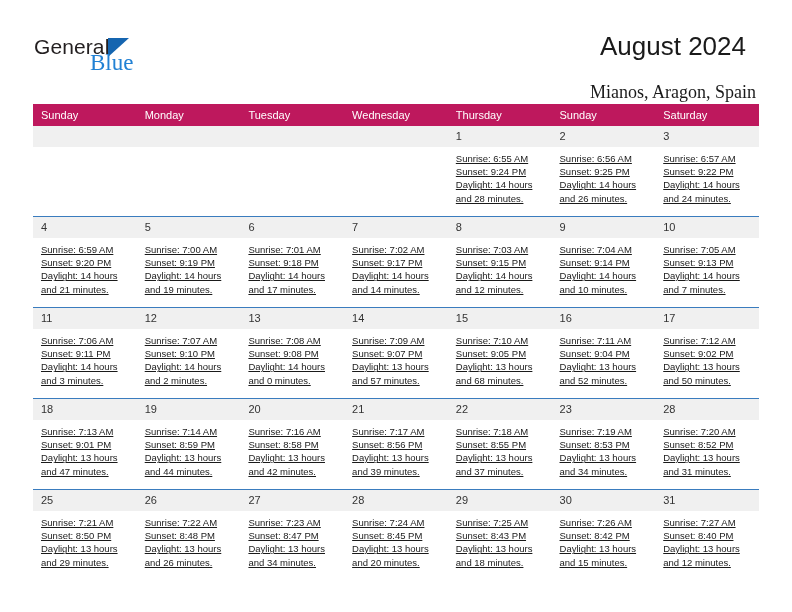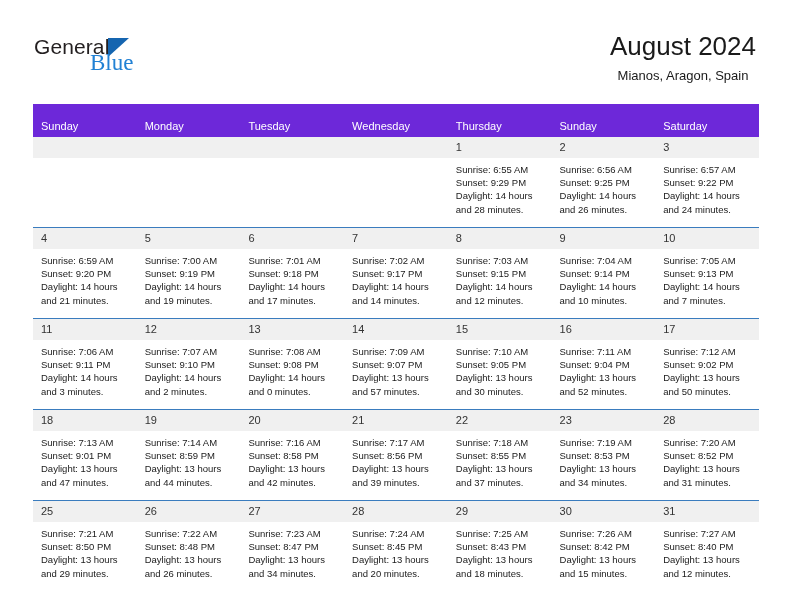--- a/index.html
+++ b/index.html
@@ -69,46 +69,47 @@
     top: 30px;
     text-align: center;
   }
   .cal-title {
     font-size: 26px;
     color: #1a1a1a;
     line-height: 32px;
     white-space: nowrap;
   }
   .cal-subtitle {
-    margin-top: 6px;
-    font-size: 13px;
+    margin-top: 22px;
+    font-size: 18px;
     color: #1a1a1a;
     line-height: 16px;
     white-space: nowrap;
+    font-family: Liberation Serif, serif;
   }
 
   
   .calendar {
     position: absolute;
     left: 33px;
     top: 104px;
     width: 726px;
   }
   table.cal {
     width: 726px;
     border-collapse: collapse;
     table-layout: fixed;
   }
   table.cal th {
-    background: #6d28d9;
+    background: #be185d;
     color: #ffffff;
     font-size: 11px;
     font-weight: normal;
     text-align: left;
-    padding: 16px 0 5px 8px;
+    padding: 5px 0 5px 8px;
     height: 11px;
     border: none;
   }
   table.cal td {
     vertical-align: top;
     padding: 0;
     border-top: 1px solid #3a7cbe;
     background: #ffffff;
     height: 80px;
     width: 103.71px;
@@ -130,20 +131,21 @@
     height: 13px;
   }
   .cell.empty .daynum {
     color: transparent;
   }
   .info {
     padding: 5px 6px 0 8px;
     font-size: 9.5px;
     line-height: 13.2px;
     color: #1a1a1a;
+    text-decoration: underline;
   }
   .info div {
     white-space: nowrap;
   }
 </style>
 </head>
 <body>
 
 <div class="page">
 
@@ -193,21 +195,21 @@
             <td>
               <div class="cell empty">
                 <div class="daynum"></div>
               </div>
             </td>
             <td>
               <div class="cell">
                 <div class="daynum">1</div>
                 <div class="info">
                   <div>Sunrise: 6:55 AM</div>
-                  <div>Sunset: 9:29 PM</div>
+                  <div>Sunset: 9:24 PM</div>
                   <div>Daylight: 14 hours</div>
                   <div>and 28 minutes.</div>
                 </div>
               </div>
             </td>
             <td>
               <div class="cell">
                 <div class="daynum">2</div>
                 <div class="info">
                   <div>Sunrise: 6:56 AM</div>
@@ -353,21 +355,21 @@
                 </div>
               </div>
             </td>
             <td>
               <div class="cell">
                 <div class="daynum">15</div>
                 <div class="info">
                   <div>Sunrise: 7:10 AM</div>
                   <div>Sunset: 9:05 PM</div>
                   <div>Daylight: 13 hours</div>
-                  <div>and 30 minutes.</div>
+                  <div>and 68 minutes.</div>
                 </div>
               </div>
             </td>
             <td>
               <div class="cell">
                 <div class="daynum">16</div>
                 <div class="info">
                   <div>Sunrise: 7:11 AM</div>
                   <div>Sunset: 9:04 PM</div>
                   <div>Daylight: 13 hours</div>

